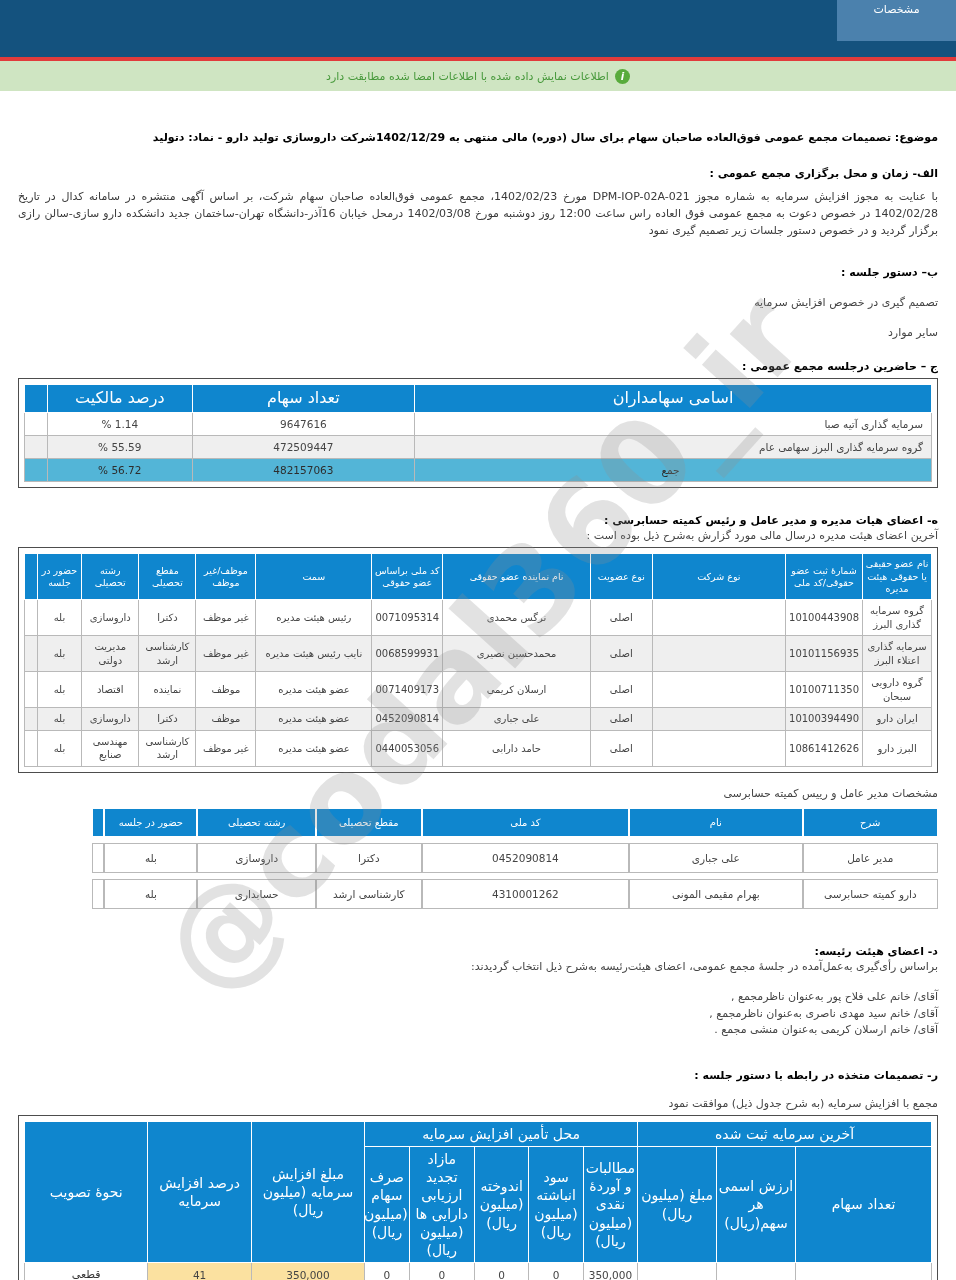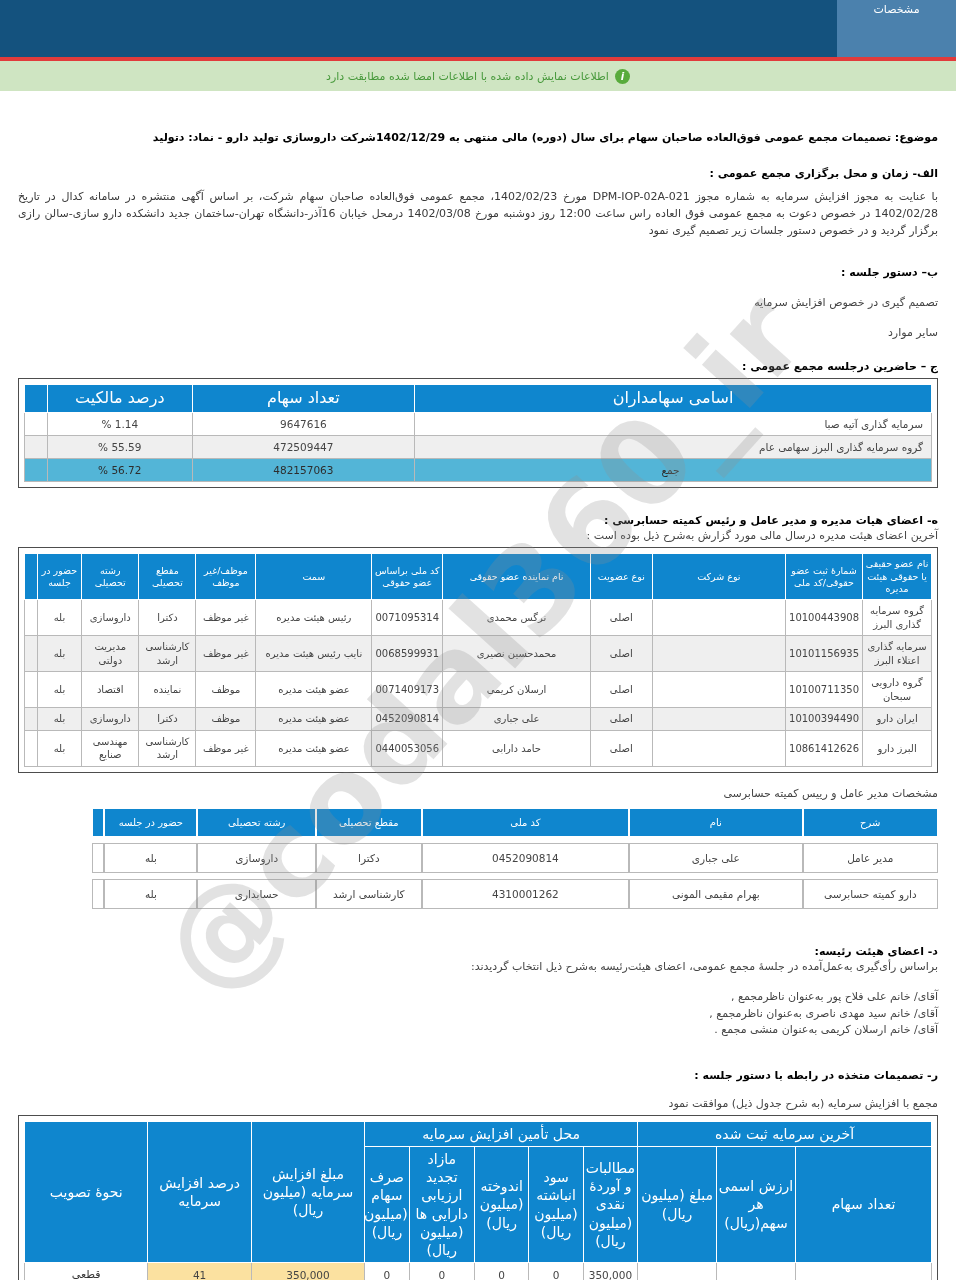--- a/index.html
+++ b/index.html
@@ -1,20 +1,20 @@
 <!DOCTYPE html>
 <html dir="rtl" lang="fa"><head>
 <meta charset="utf-8">
 <title>codal-disclosure</title>
 <style>
   *{box-sizing:border-box;}
   body{margin:0;background:#fff;font-family:"DejaVu Sans",sans-serif;}
   .page{position:relative;width:956px;height:1280px;margin:0 auto;background:#fff;overflow:hidden;direction:rtl;font-size:11px;color:#333;}
   .topbar{height:57px;background:#14527e;position:relative;}
-  .topbar .tab{position:absolute;right:0;top:0;width:119px;height:57px;background:#4b81ad;color:#fff;font-size:11px;text-align:center;padding-top:3px;cursor:pointer;}
+  .topbar .tab{position:absolute;right:0;top:0;width:119px;height:41px;background:#4b81ad;color:#fff;font-size:11px;text-align:center;padding-top:3px;cursor:pointer;}
   .redline{height:4px;background:#e13b3b;}
   .infobar{height:30px;background:#cfe5c2;display:flex;align-items:center;justify-content:center;gap:6px;color:#47993b;font-size:11px;}
   .info-icon{width:15px;height:15px;border-radius:50%;background:#58ab3c;color:#fff;display:inline-flex;align-items:center;justify-content:center;font-size:10px;font-weight:bold;font-style:italic;flex:0 0 auto;}
   .content{position:relative;z-index:2;padding:0 18px 10px 18px;}
   .watermark{position:absolute;z-index:3;left:185px;top:905px;transform:rotate(-48deg);transform-origin:0 50%;font-size:118px;color:#8f8f8f;opacity:.25;pointer-events:none;direction:ltr;white-space:nowrap;letter-spacing:1px;font-weight:bold;}
   .subject{padding-top:40px;font-weight:bold;font-size:11px;color:#000;}
   .h{font-weight:bold;color:#000;}
   .sec-a-h{margin-top:23px;}
   .para{margin-top:8px;line-height:1.55;text-align:justify;color:#3a3a3a;}
   .sec-b-h{margin-top:27px;}

